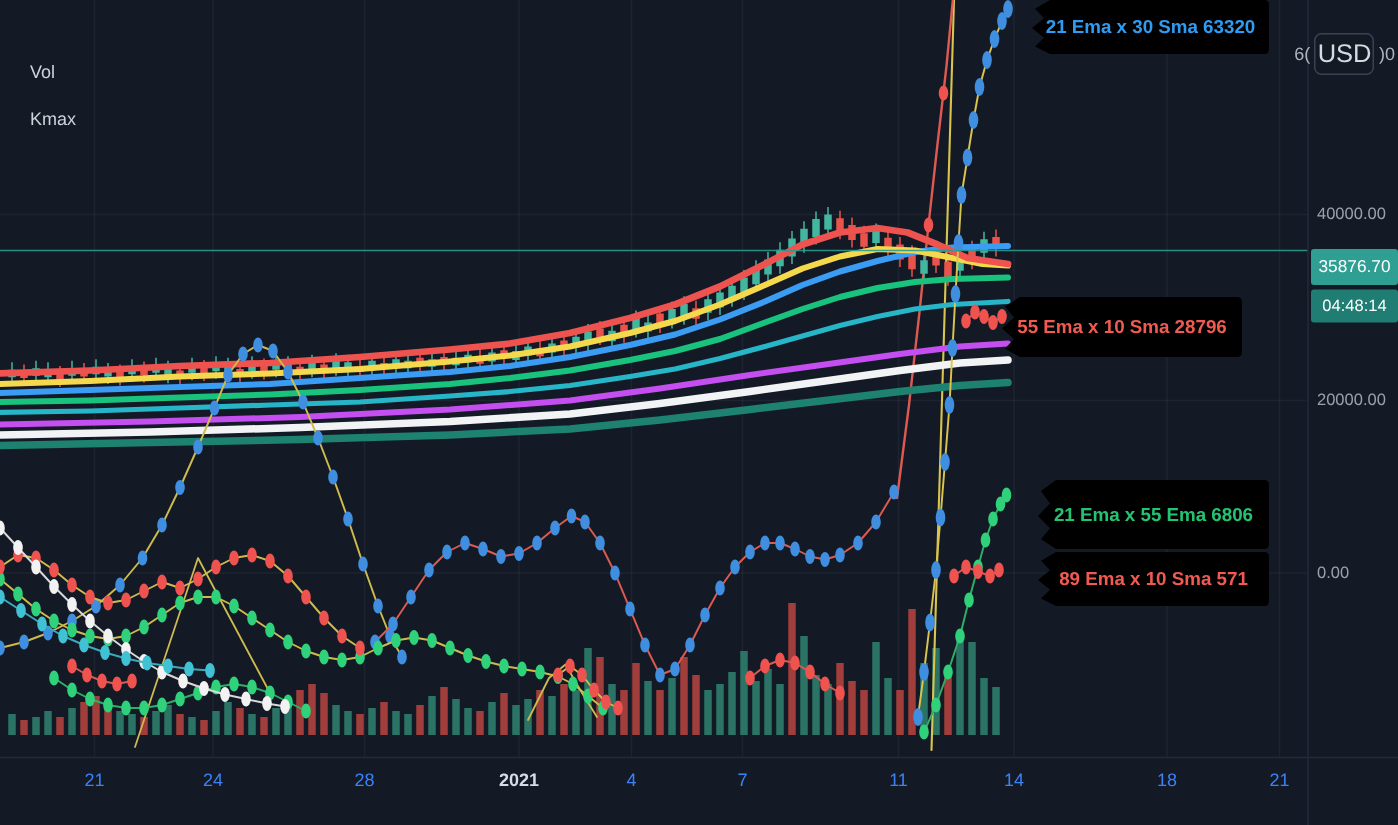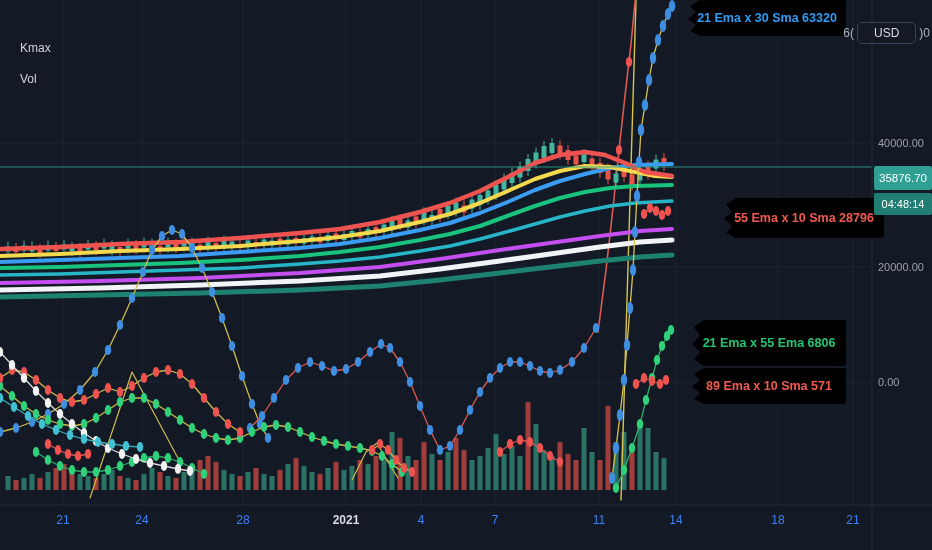--- a/index.html
+++ b/index.html
@@ -4,21 +4,21 @@
 <style>
   html,body{margin:0;padding:0;background:#0b0e15;}
   #app{position:relative;width:932px;height:550px;background:#141a25;overflow:hidden;
        font-family:"Liberation Sans",sans-serif;-webkit-font-smoothing:antialiased;}
   #plot{position:absolute;left:0;top:0;}
   .legend{position:absolute;left:20px;top:24px;z-index:30;}
   .legend .title{color:#dfe3ea;font-size:12px;font-weight:bold;letter-spacing:.2px;cursor:default;}
   .legend .row{color:#cfd3db;font-size:12px;margin-top:17px;}
   .tr-controls{position:absolute;right:2px;top:22px;z-index:40;display:flex;align-items:center;gap:3px;
                color:#aeb4c0;font-size:12px;}
-  .usd-btn{border:1px solid #3a4152;border-radius:5px;padding:3px 16px;color:#d6dae2;font-size:12px;
+  .usd-btn{border:1px solid #3a4152;border-radius:5px;padding:3px 1px;color:#d6dae2;font-size:17px;
            background:rgba(20,26,37,.6);cursor:pointer;}
   .float-label{position:absolute;z-index:35;background:#000000;display:flex;align-items:center;
                justify-content:center;font-size:12.5px;font-weight:bold;border-radius:3px;
                clip-path:polygon(12px 0%,100% 0%,100% 100%,12px 100%,2px 86%,8px 70%,0% 52%,8px 34%,2px 16%);}
   .axis-label{position:absolute;color:#9aa0ac;font-size:11px;z-index:20;}
   .price-tag{position:absolute;left:874px;width:58px;height:24px;z-index:36;color:#fff;
              display:flex;align-items:center;justify-content:center;font-size:11.5px;border-radius:2px;}
   .time-label{position:absolute;color:#3b82f6;font-size:12px;transform:translateX(-50%);z-index:20;top:513px;}
   .time-label.major{color:#d7dbe3;font-weight:bold;}
 </style>
@@ -528,22 +528,22 @@
       <ellipse cx="98" cy="442" rx="3.2" ry="5" fill="#41c2d4"></ellipse>
       <ellipse cx="112" cy="444" rx="3.2" ry="5" fill="#41c2d4"></ellipse>
       <ellipse cx="126" cy="446" rx="3.2" ry="5" fill="#41c2d4"></ellipse>
       <ellipse cx="140" cy="447" rx="3.2" ry="5" fill="#41c2d4"></ellipse>
       <line x1="0" y1="167" x2="872" y2="167" stroke="#2a9d8f" stroke-width="1" opacity="0.9"></line>
       <line x1="872" y1="0" x2="872" y2="550" stroke="#232a39" stroke-width="1"></line>
       <line x1="0" y1="505" x2="932" y2="505" stroke="#232a39" stroke-width="1"></line>
     </svg>
 
   <div class="legend">
+    <div class="row">Vol</div>
     <div class="row">Kmax</div>
-    <div class="row">Vol</div>
   </div>
 
   <div class="tr-controls">
     <span>6(</span>
     <span class="usd-btn">USD</span>
     <span>)0</span>
   </div>
 
 <div class="axis-label" style="left: 878px; top: 137px;">40000.00</div>
     <div class="axis-label" style="left: 878px; top: 261px;">20000.00</div>
@@ -554,16 +554,16 @@
     <div class="time-label" style="left: 142px;">24</div>
     <div class="time-label" style="left: 243px;">28</div>
     <div class="time-label major" style="left: 346px;">2021</div>
     <div class="time-label" style="left: 421px;">4</div>
     <div class="time-label" style="left: 495px;">7</div>
     <div class="time-label" style="left: 599px;">11</div>
     <div class="time-label" style="left: 676px;">14</div>
     <div class="time-label" style="left: 778px;">18</div>
     <div class="time-label" style="left: 853px;">21</div>
     <div class="float-label" style="left: 688px; top: 0px; width: 158px; height: 36px; color: rgb(45, 156, 244);">21 Ema  x  30 Sma 63320</div>
-    <div class="float-label" style="left: 724px; top: 198px; width: 160px; height: 40px; color: rgb(240, 90, 80);">55 Ema  x  10 Sma 28796</div>
+    <div class="float-label" style="left: 668px; top: 198px; width: 160px; height: 40px; color: rgb(240, 90, 80);">55 Ema  x  10 Sma 28796</div>
     <div class="float-label" style="left: 692px; top: 320px; width: 154px; height: 46px; color: rgb(34, 196, 114);">21 Ema  x  55 Ema 6806</div>
     <div class="float-label" style="left: 692px; top: 368px; width: 154px; height: 36px; color: rgb(240, 90, 80);">89 Ema  x  10 Sma 571</div>
   </div>
 
 </body></html>

